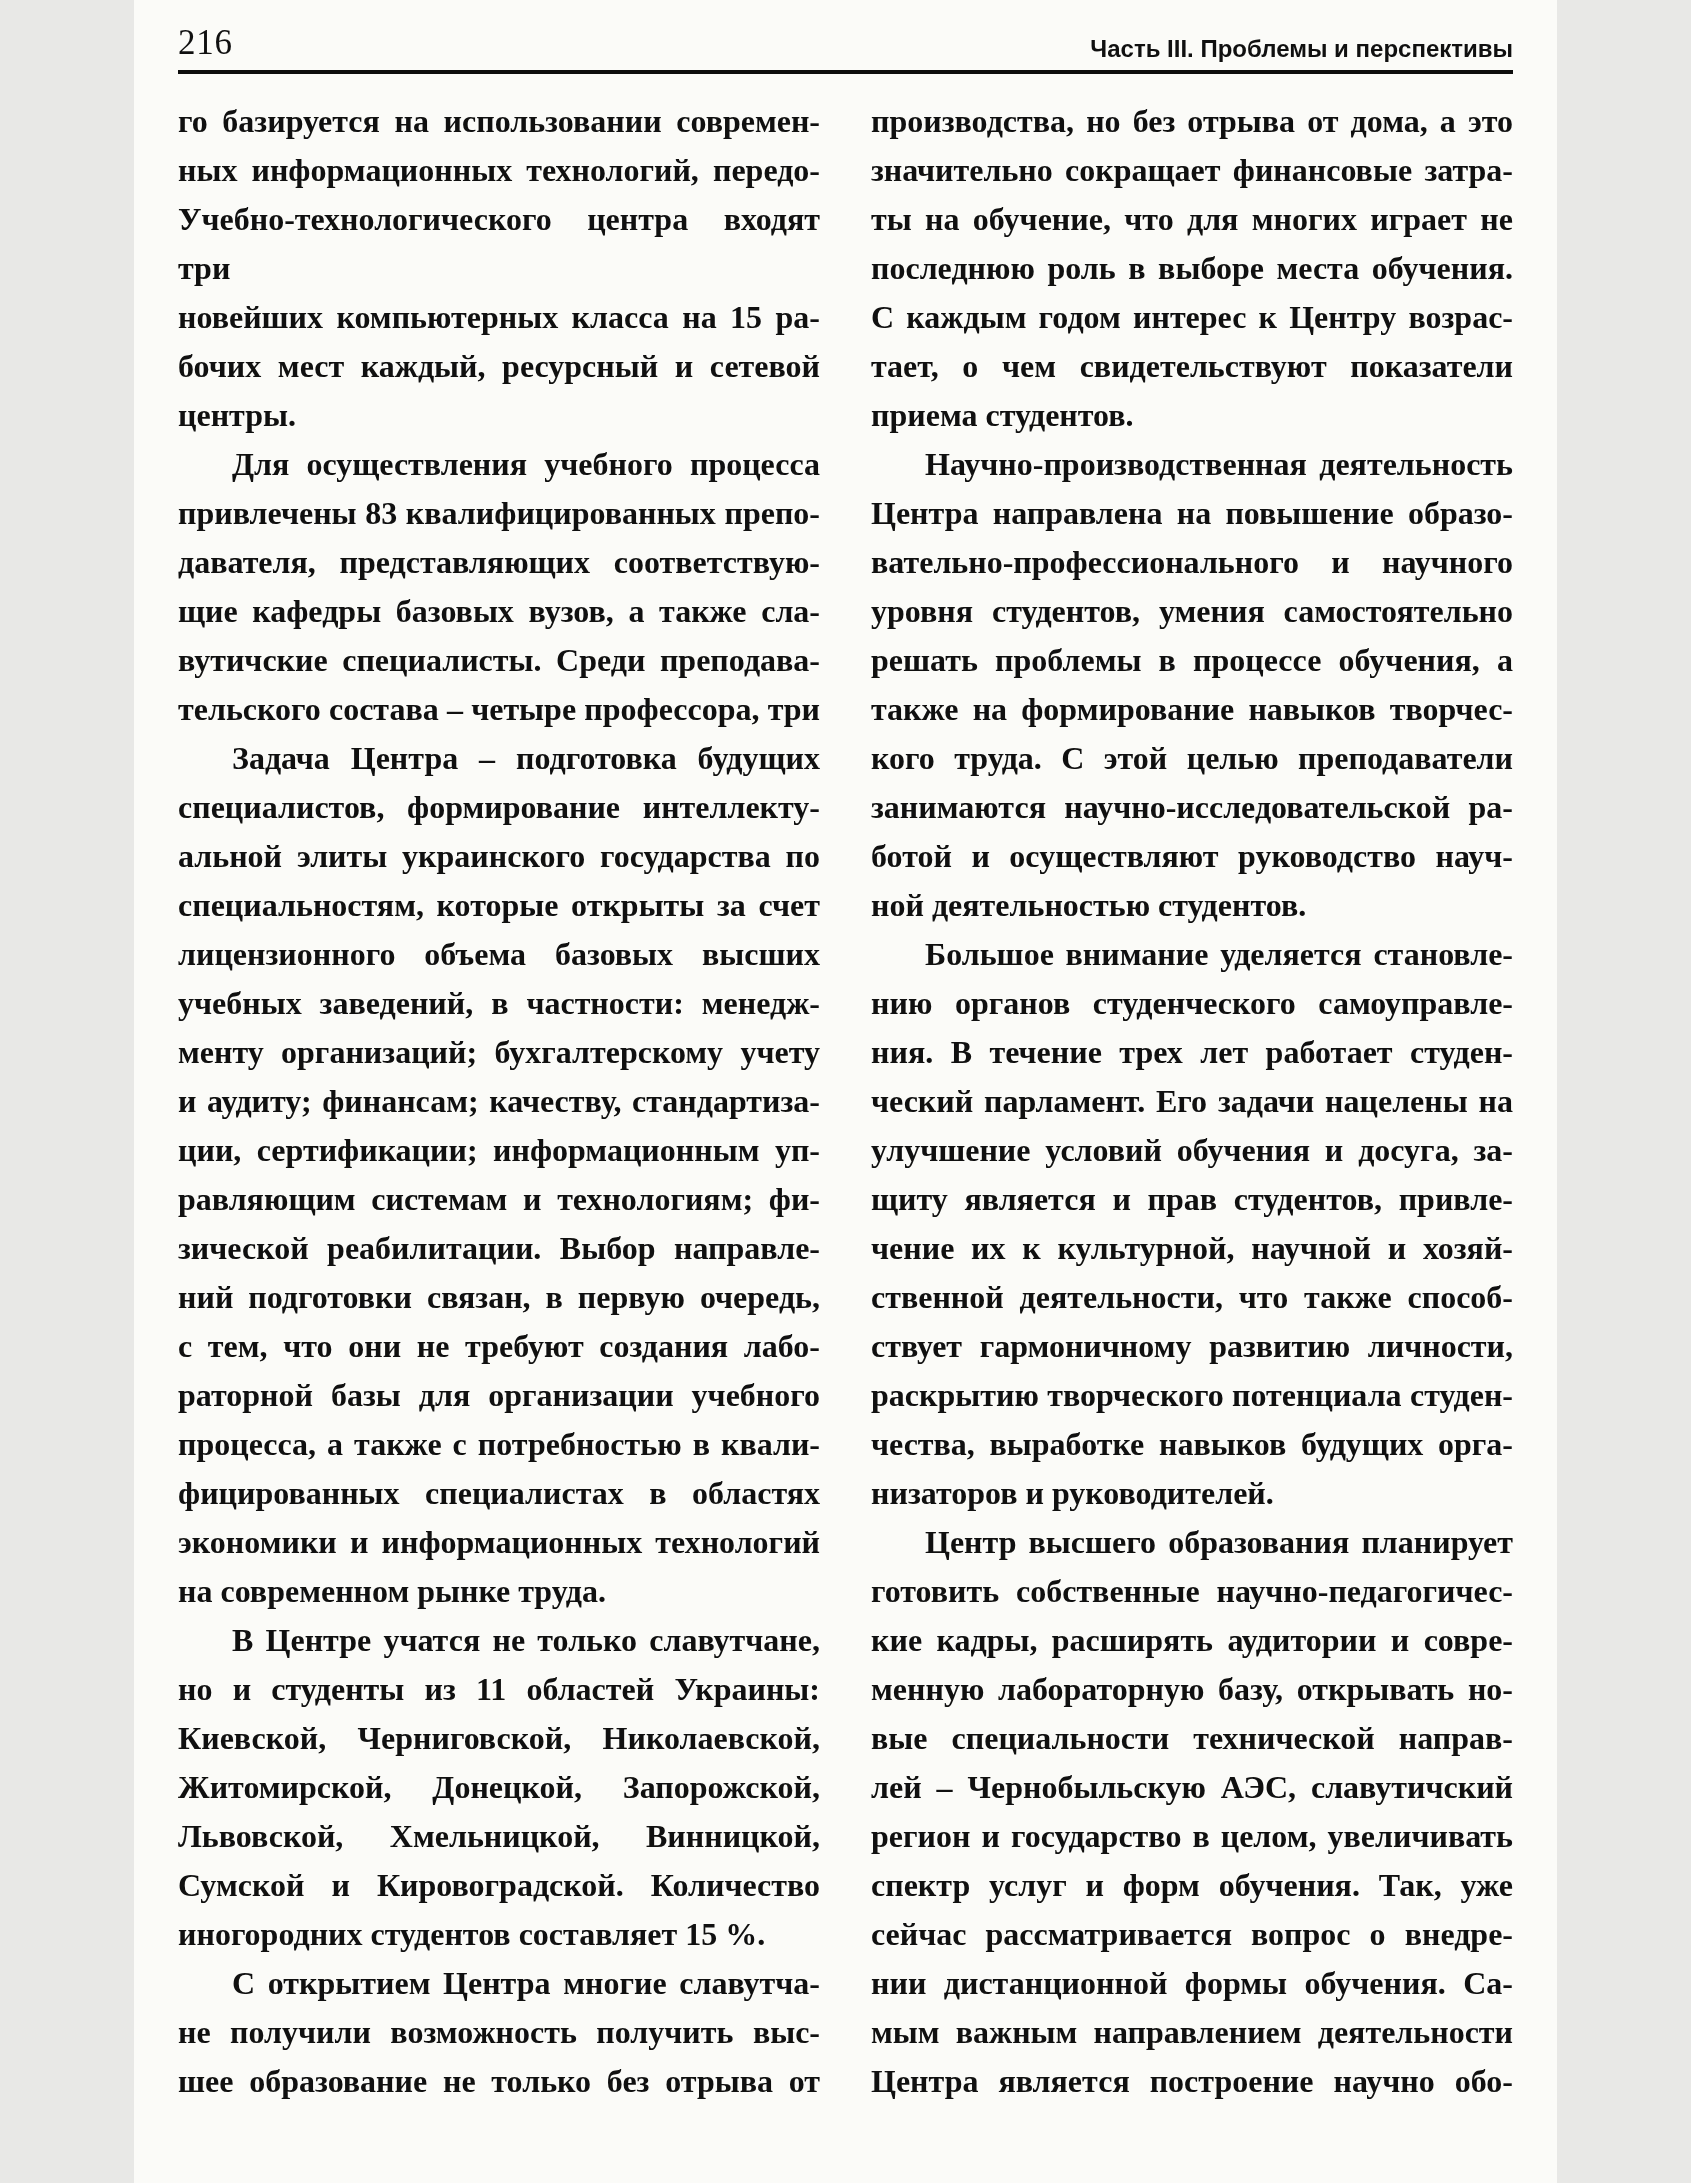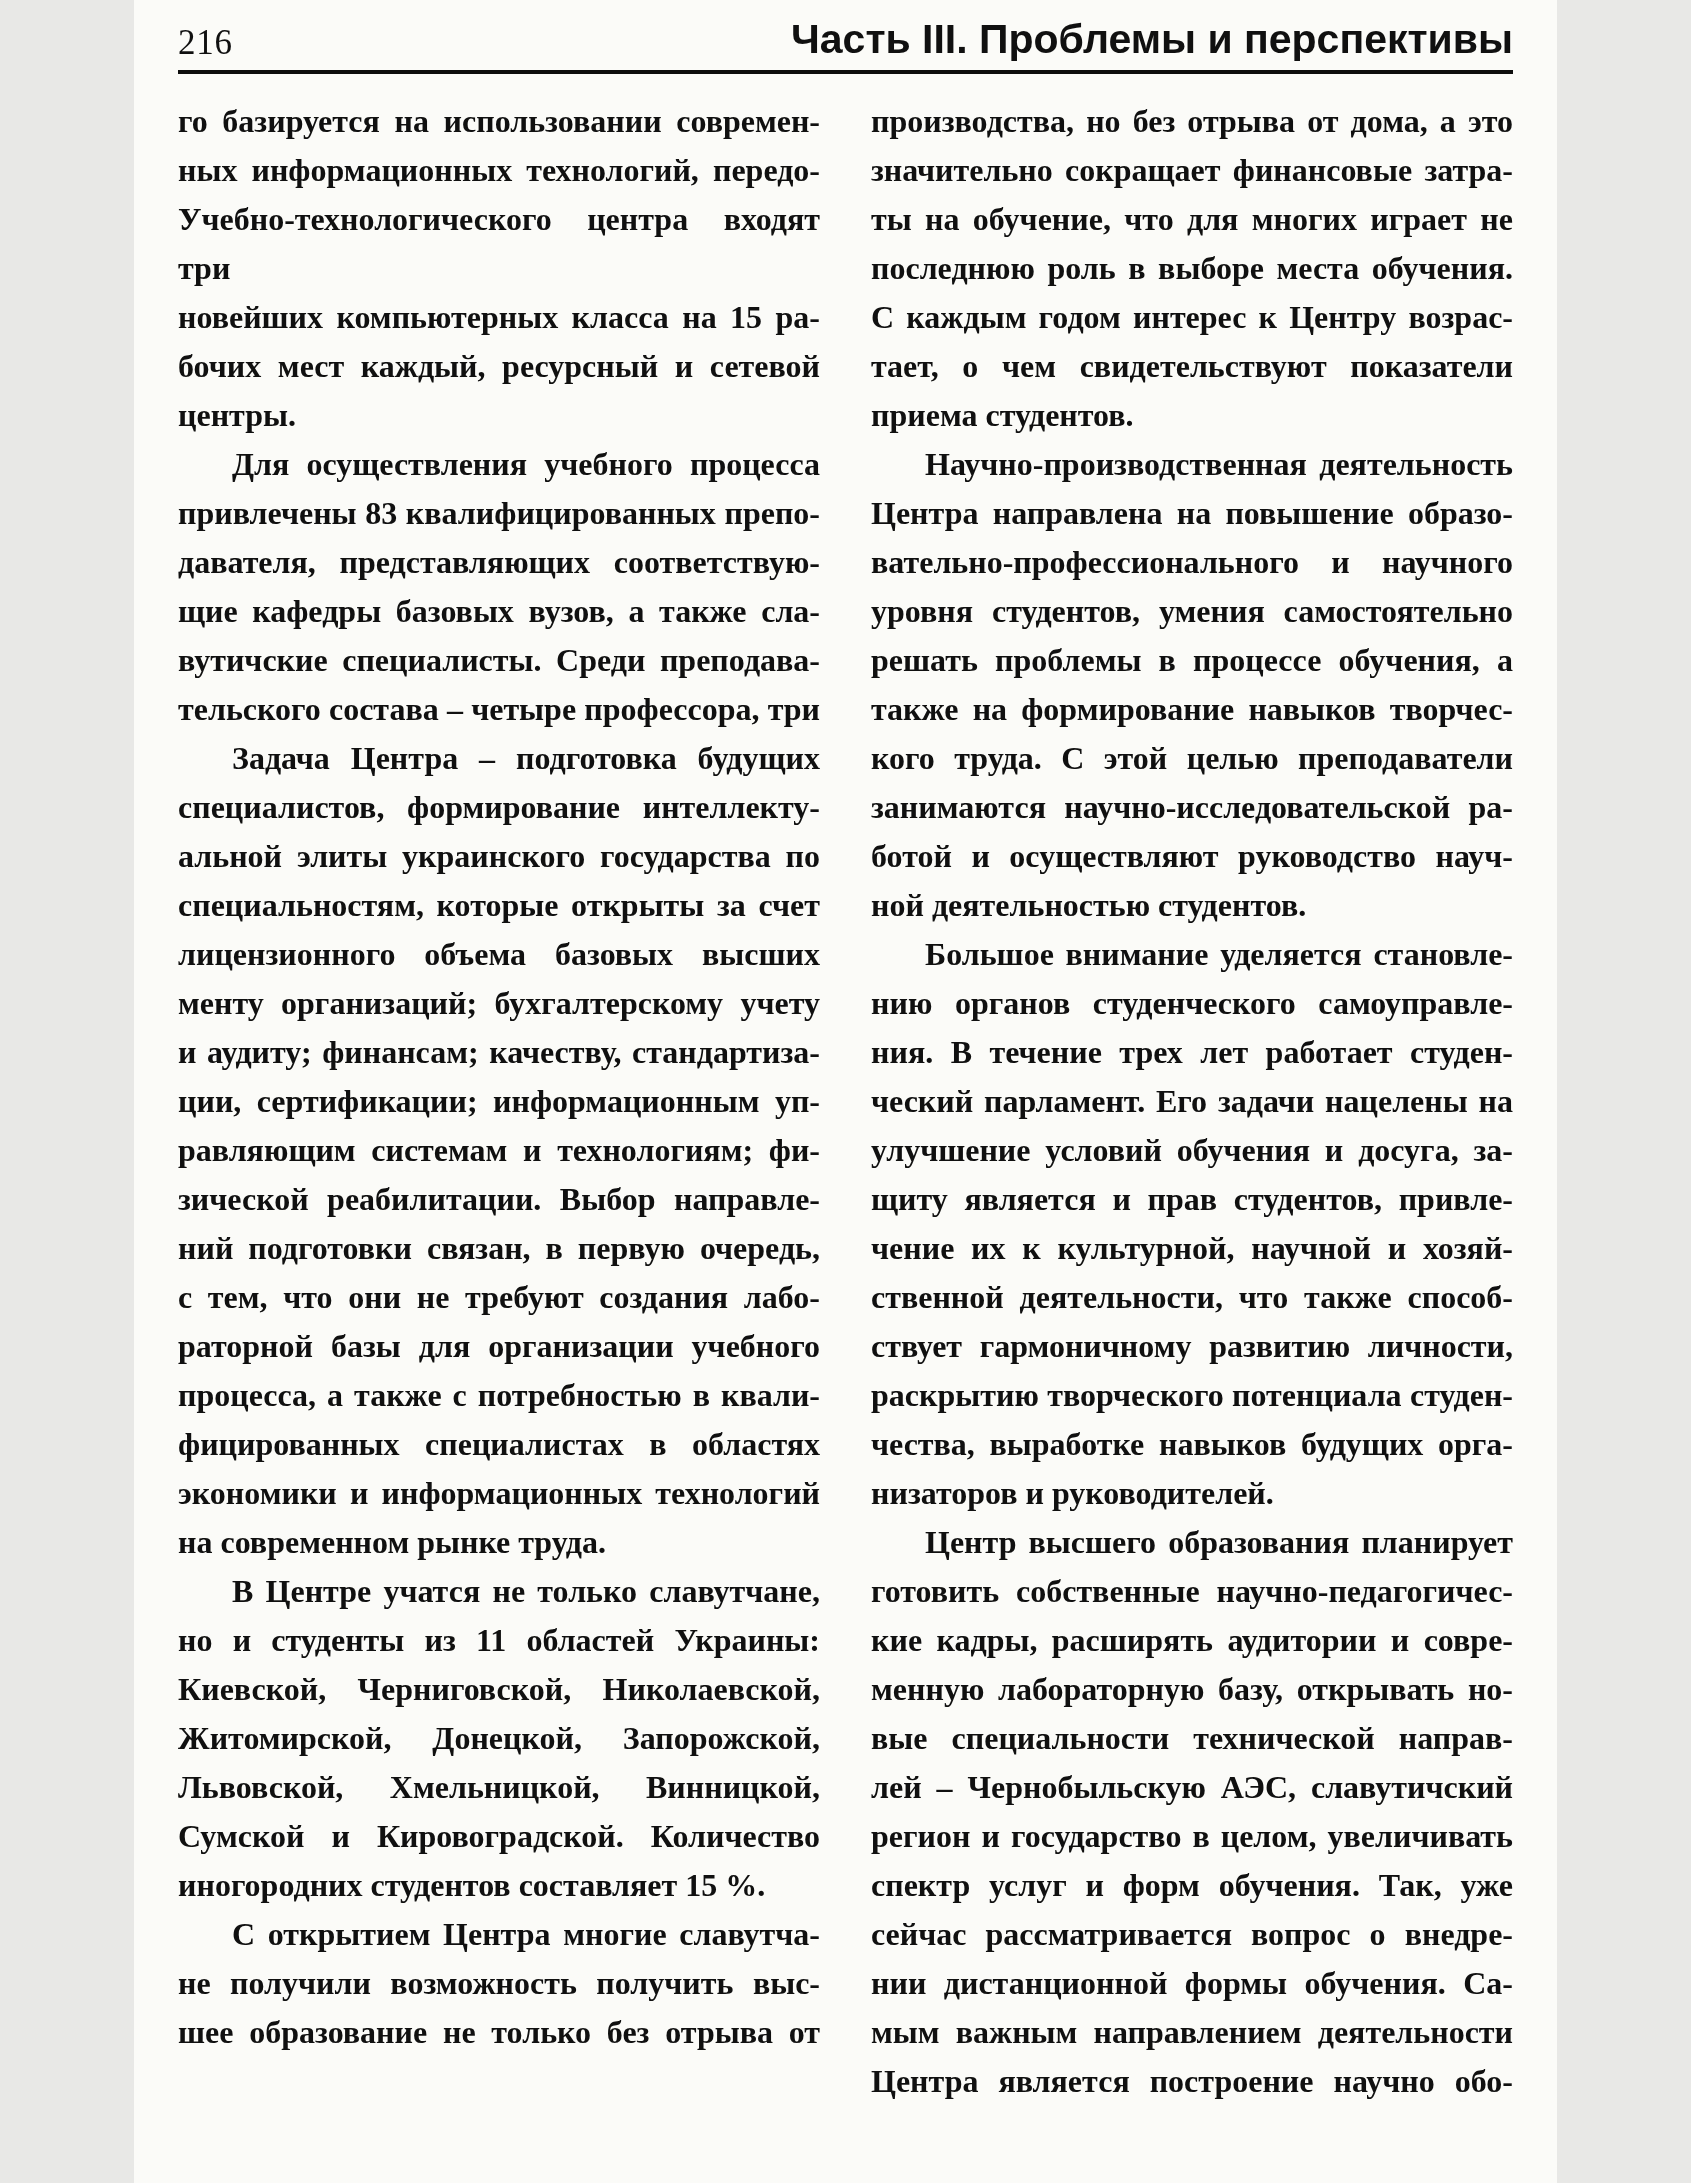--- a/index.html
+++ b/index.html
@@ -27,21 +27,21 @@
     height:45px;
   }
   .page-number{
     font-family:"Liberation Serif", serif;
     font-size:35px;
     font-weight:normal;
     letter-spacing:0.7px;
   }
   .header-title{
     font-family:"Liberation Sans", sans-serif;
-    font-size:41px;
+    font-size:24px;
     font-weight:bold;
   }
   .header-rule{
     height:4.2px;
     background:var(--rule-color);
     margin-top:7px;
   }
   .columns{
     display:flex;
     gap:51px;
@@ -94,20 +94,21 @@
           <div class="line">щие кафедры базовых вузов, а также сла-</div>
           <div class="line">вутичские специалисты. Среди преподава-</div>
           <div class="line">тельского состава – четыре профессора, три</div>
         </div>
         <div class="para indent">
           <div class="line">Задача Центра – подготовка будущих</div>
           <div class="line">специалистов, формирование интеллекту-</div>
           <div class="line">альной элиты украинского государства по</div>
           <div class="line">специальностям, которые открыты за счет</div>
           <div class="line">лицензионного объема базовых высших</div>
+          <div class="line">учебных заведений, в частности: менедж-</div>
           <div class="line">менту организаций; бухгалтерскому учету</div>
           <div class="line">и аудиту; финансам; качеству, стандартиза-</div>
           <div class="line">ции, сертификации; информационным уп-</div>
           <div class="line">равляющим системам и технологиям; фи-</div>
           <div class="line">зической реабилитации. Выбор направле-</div>
           <div class="line">ний подготовки связан, в первую очередь,</div>
           <div class="line">с тем, что они не требуют создания лабо-</div>
           <div class="line">раторной базы для организации учебного</div>
           <div class="line">процесса, а также с потребностью в квали-</div>
           <div class="line">фицированных специалистах в областях</div>

